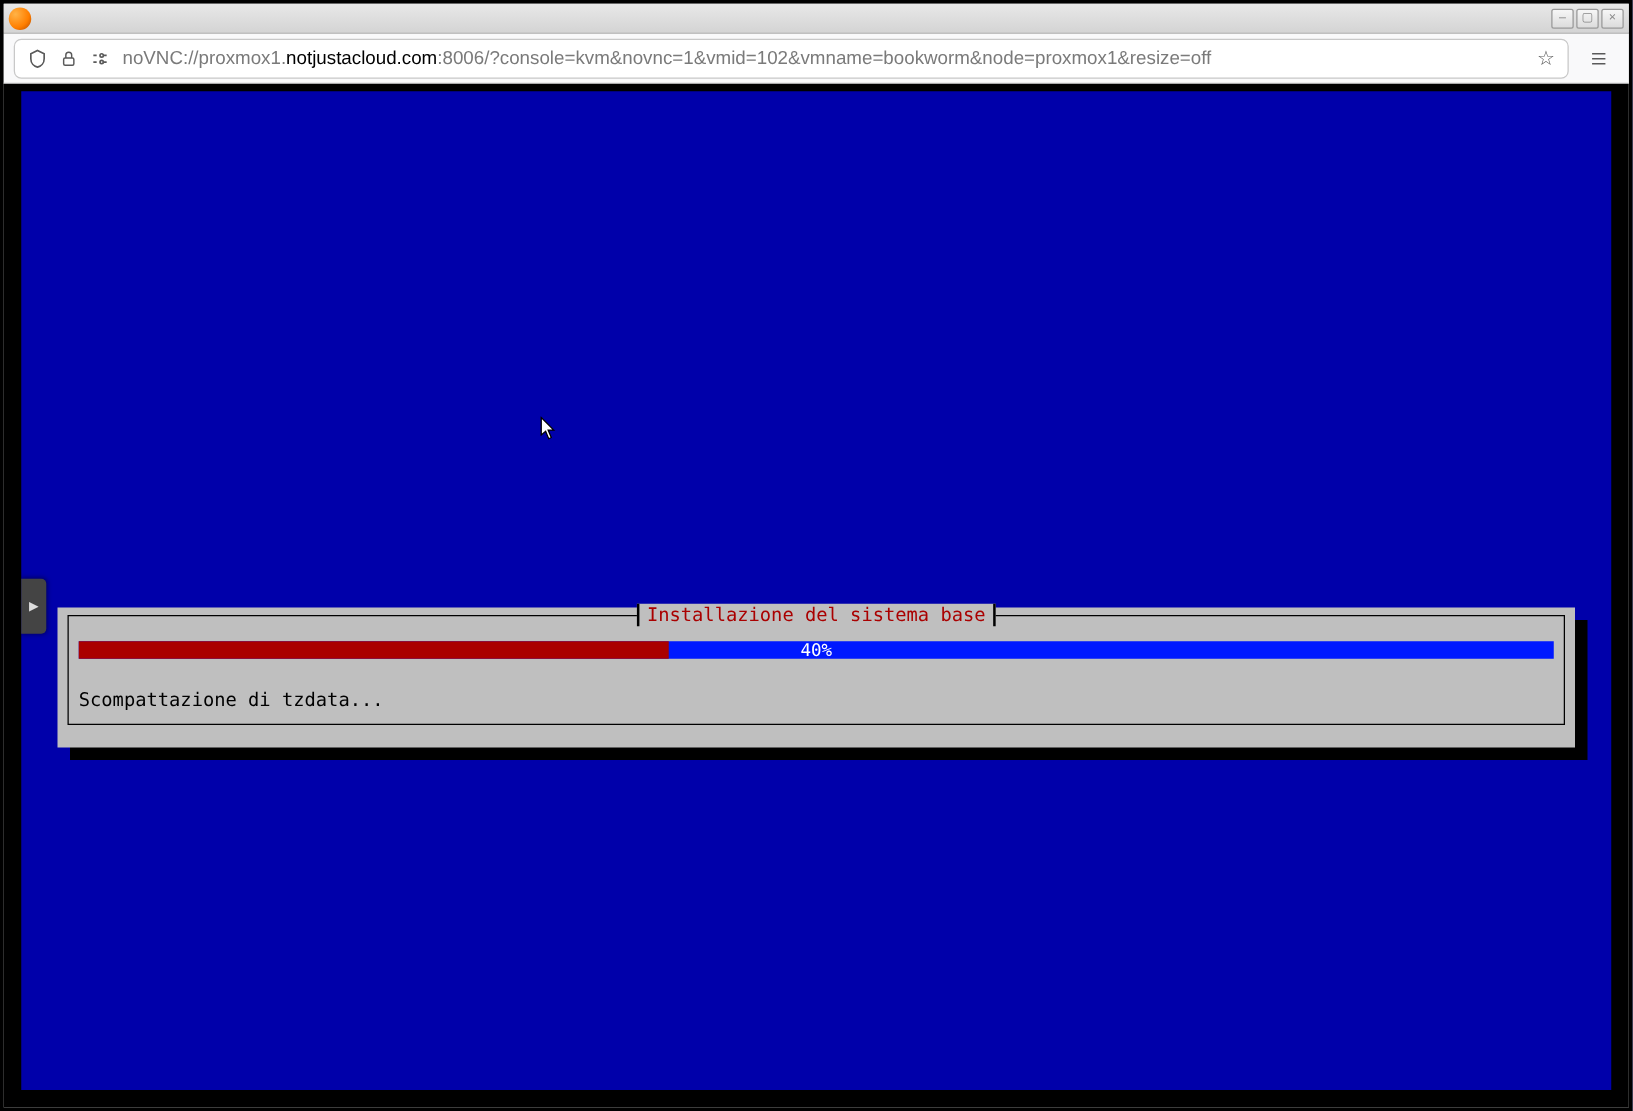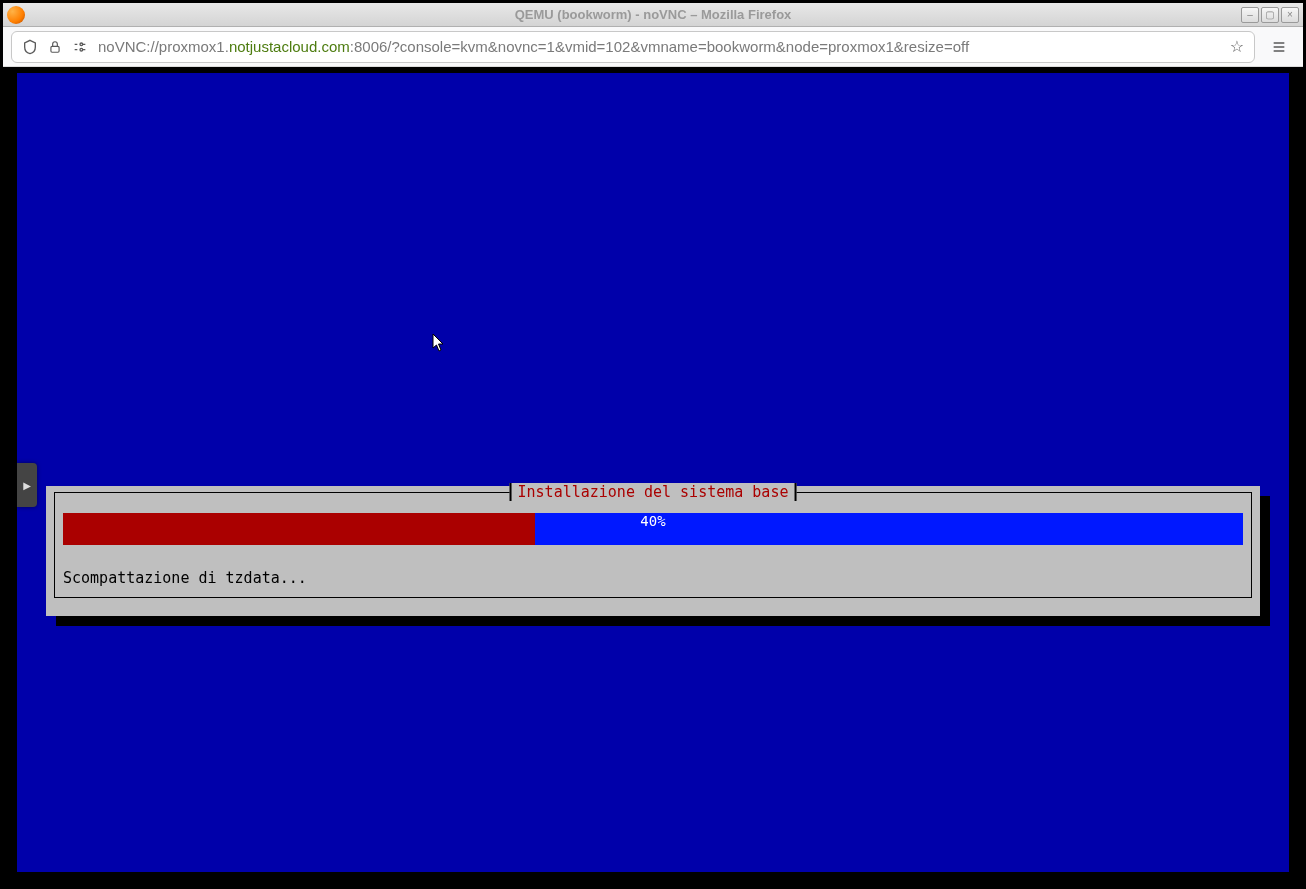--- a/index.html
+++ b/index.html
@@ -42,21 +42,21 @@
     height: 40px; display: flex; align-items: center; gap: 8px;
     padding: 4px 8px; background: #f9f9fa; border-bottom: 1px solid #dcdcdc;
   }
   .addr {
     flex: 1; display: flex; align-items: center; gap: 10px;
     height: 32px; border: 1px solid #c8c8c8; border-radius: 6px;
     padding: 0 10px; background: #fff;
   }
   .addr svg, .addr .glyph { color: #5a5a5a; flex: none; }
   .url { flex: 1; font-size: 15px; color: #7a7a7a; white-space: nowrap; overflow: hidden; }
-  .url .host { color: #4d7c0f; }
+  .url .host { color: #000000; }
   .star { font-size: 16px; color: #5a5a5a; }
   .hamburger {
     width: 32px; height: 32px; display: flex; align-items: center; justify-content: center;
     border-radius: 4px;
   }
   .hamburger svg { color: #5a5a5a; }
 
   
   .content {
     position: relative; flex: 1; background: #000; overflow: hidden;
@@ -89,21 +89,21 @@
   .installer-frame {
     border: 1px solid #000; padding: 14px 8px 10px 8px; position: relative;
   }
   .frame-title {
     position: absolute; top: -10px; left: 50%; transform: translateX(-50%);
     background: #bfbfbf; padding: 0 6px;
     color: #aa0000; font-size: 15px; white-space: nowrap;
     border-left: 2px solid #000; border-right: 2px solid #000; text-align: right;
   }
   .progress {
-    height: 32px; background: #0018ff; position: relative; margin: 6px 0 14px 0;
+    height: 14px; background: #0018ff; position: relative; margin: 6px 0 14px 0;
   }
   .progress-fill {
     position: absolute; left: 0; top: 0; bottom: 0; width: 40%;
     background: #aa0000;
   }
   .progress-label {
     position: absolute; inset: 0; text-align: center;
     color: #fff; font-size: 14px; line-height: 16px;
   }
   .status-line { font-size: 15px; margin-top: 24px; }
@@ -113,21 +113,20 @@
     position: absolute; left: 415px; top: 260px; pointer-events: none;
   }
 </style>
 </head>
 <body>
 
 <div class="window">
 
   <div class="titlebar">
     <div class="ff-icon"></div>
-    <div class="titlebar-title">QEMU (bookworm) - noVNC – Mozilla Firefox</div>
     <div class="win-controls">
       <div class="win-btn">–</div>
       <div class="win-btn">▢</div>
       <div class="win-btn">×</div>
     </div>
   </div>
 
   <div class="toolbar">
     <div class="addr">
       <svg width="16" height="16" viewBox="0 0 24 24" fill="none" stroke="currentColor" stroke-width="2">

